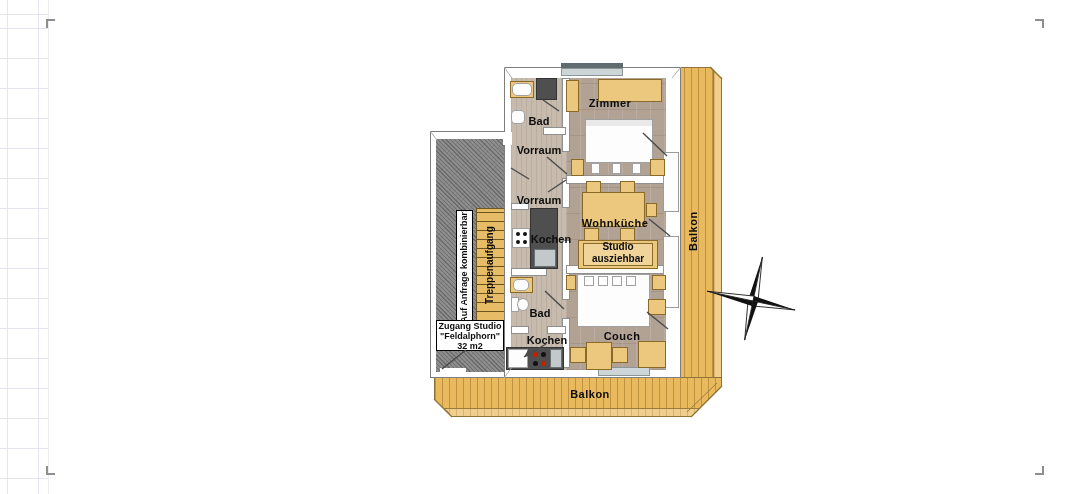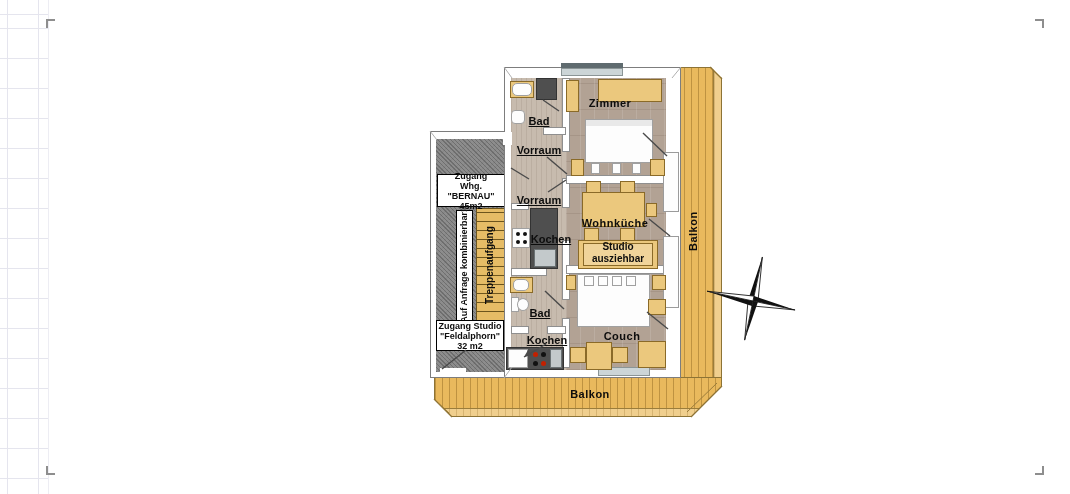--- a/index.html
+++ b/index.html
@@ -41,21 +41,21 @@
   
   .tan{background:#ebc87d;border:1px solid #8a6a28;}
   .white-f{background:#fdfdfd;border:1px solid #a0a0a0;}
   .dark{background:#4f4f4f;border:1px solid #333;}
   .steel{background:#c3c9cb;border:1px solid #6a7173;}
   .glass{background:#ccd5d7;border:1px solid #8b9596;}
   .glassband{background:#5f6b6f;}
   
   .lbl{font-weight:bold;color:#0d0d0d;text-align:center;white-space:nowrap;line-height:1.15;}
   .lbl-big{font-size:11px;letter-spacing:.5px;}
-  .lbl-sm{font-size:11px;text-decoration:underline;}
+  .lbl-sm{font-size:11px;}
   .lbl-xs{font-size:10px;}
   .vlbl{writing-mode:vertical-rl;transform:rotate(180deg);}
   .notebox{background:#fff;border:1px solid #000;font-weight:bold;color:#0d0d0d;
     text-align:center;font-size:9px;line-height:10px;display:flex;flex-direction:column;justify-content:center;}
   .vnotebox{background:#fff;border:1px solid #000;display:flex;align-items:center;justify-content:center;}
   svg{display:block;}
   .overlay{pointer-events:none;}
 </style>
 </head>
 <body>
@@ -73,25 +73,20 @@
   <div class="abs balcony" style="left:434px;top:377px;width:288px;height:40px;"></div>
   <div class="abs balcony-bevel" style="left:435px;top:408px;width:286px;height:8px;border-top:1px solid #9b7d3b;"></div>
 
   <div class="abs shell" style="left:430px;top:131px;width:82px;height:247px;"></div>
   <div class="abs floor-gray" style="left:436px;top:139px;width:70px;height:233px;"></div>
   <div class="abs stairs" style="left:476px;top:208px;width:32px;height:114px;"></div>
   <div class="abs vnotebox" style="left:456px;top:210px;width:17px;height:112px;">
     <span class="lbl vlbl" style="font-size:9px;">Auf Anfrage kombinierbar!</span>
   </div>
   <div class="abs lbl vlbl lbl-xs" style="left:484px;top:228px;height:76px;">Treppenaufgang</div>
-  <div class="abs notebox" style="left:437px;top:174px;width:68px;height:33px;">
-    <span>Zugang</span>
-    <span>Whg. "BERNAU"</span>
-    <span>45m2</span>
-  </div>
   <div class="abs notebox" style="left:436px;top:320px;width:68px;height:31px;">
     <span>Zugang Studio</span>
     <span>"Feldalphorn"</span>
     <span>32 m2</span>
   </div>
   <div class="abs" style="left:440px;top:368px;width:26px;height:9px;background:#fff;"></div>
 
   <div class="abs shell" style="left:504px;top:67px;width:177px;height:311px;"></div>
   <div class="abs floor-hall" style="left:511px;top:78px;width:55px;height:292px;"></div>
   <div class="abs floor-room" style="left:566px;top:78px;width:100px;height:292px;"></div>

